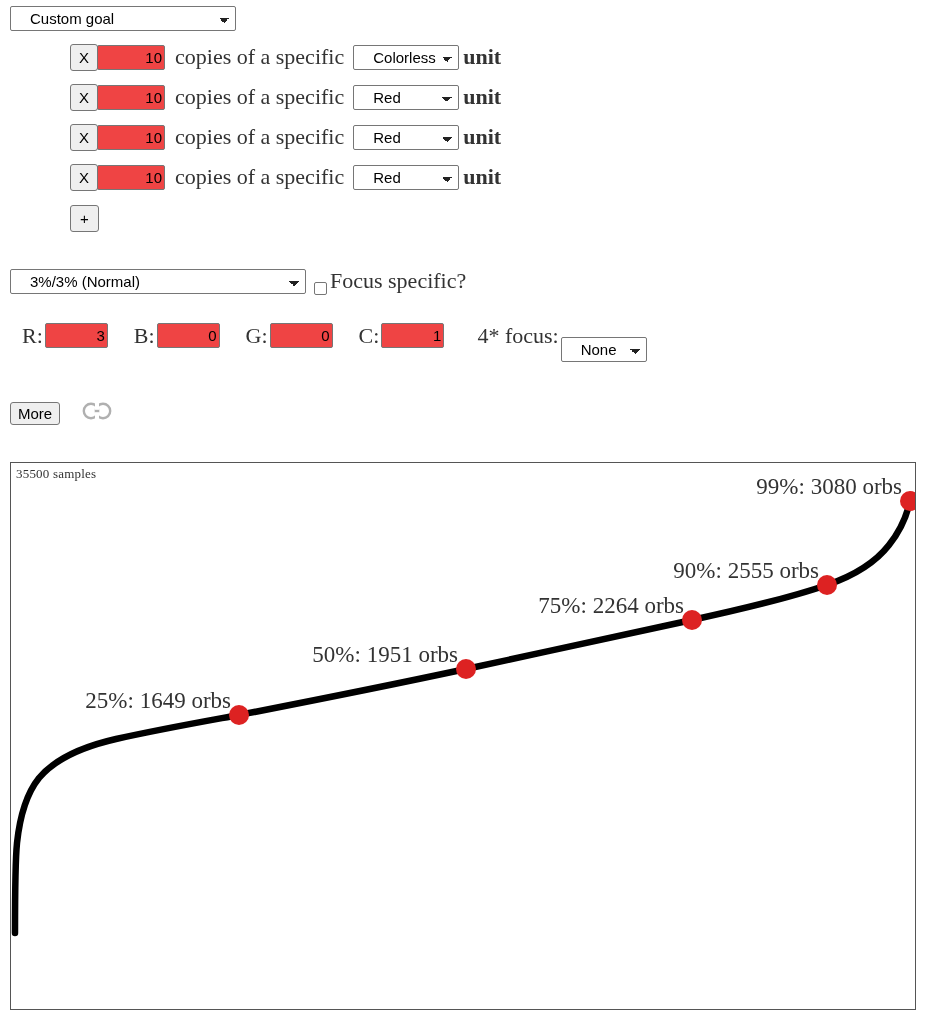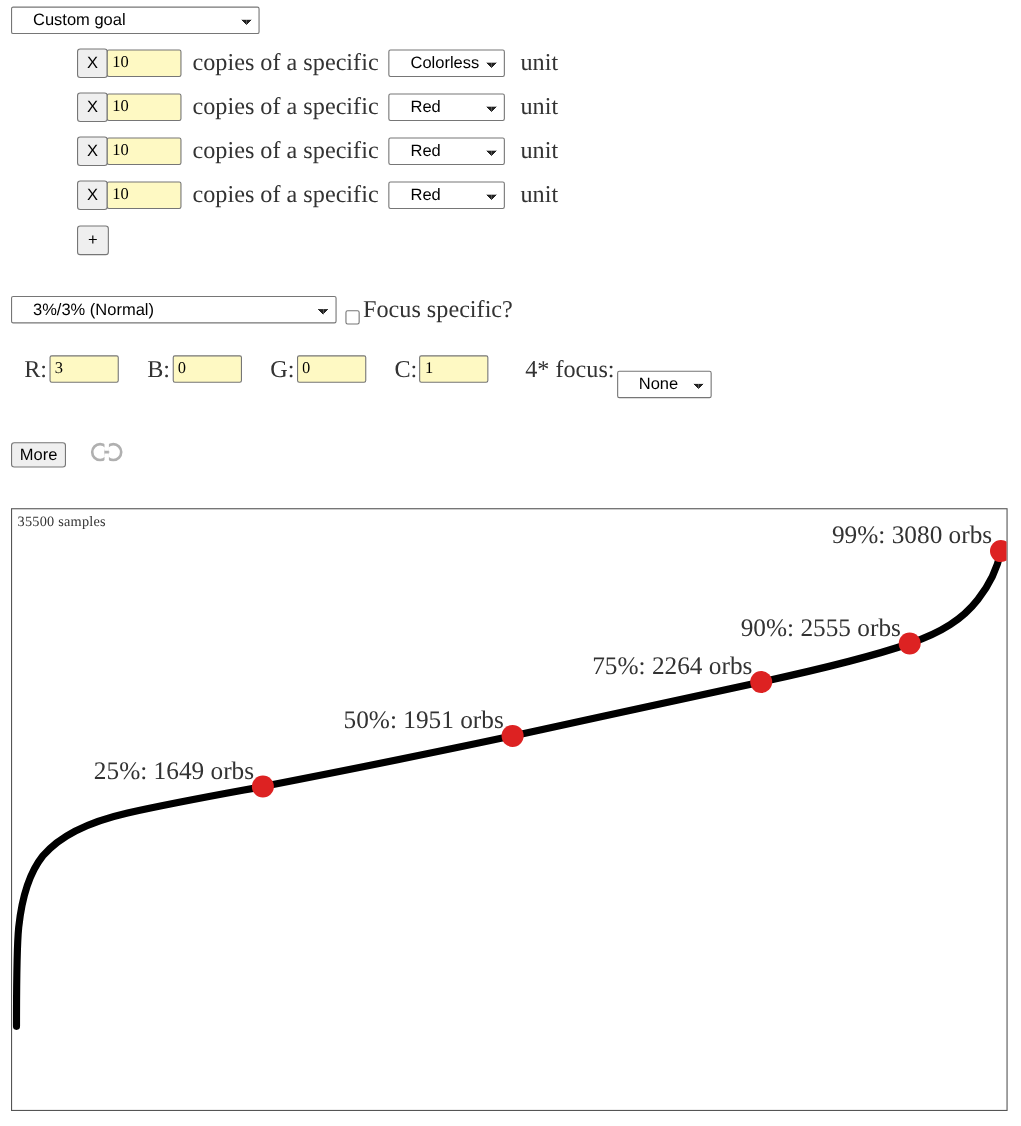--- a/index.html
+++ b/index.html
@@ -35,28 +35,29 @@
     background-image:
       linear-gradient(45deg, transparent 50%, #222 50%),
       linear-gradient(135deg, #222 50%, transparent 50%);
     background-position:
       calc(100% - 11px) 11px,
       calc(100% - 6px) 11px;
     background-size: 5px 5px, 5px 5px;
     background-repeat: no-repeat;
   }
   input.txt {
-    font-family: Liberation Serif, serif;
+    font-family: Liberation Sans, sans-serif;
     font-size: 15px;
     color: #000;
-    background: #fef9c3;
+    background: #ef4444;
     border: 1px solid #767676;
     border-radius: 2px;
     padding: 1px 2px 1px 4px;
     height: 25px;
+    text-align: right;
   }
   button.btn {
     font-family: "Liberation Sans", sans-serif;
     font-size: 15px;
     color: #000;
     background: #efefef;
     border: 1px solid #767676;
     border-radius: 3px;
     padding: 2px 7px;
     cursor: pointer;
@@ -84,21 +85,21 @@
     width: 28px;
     height: 27px;
     padding: 0;
     font-size: 15px;
     border-radius: 3px 0 0 3px;
     margin-right: -1px;
   }
   .count-input { width: 68px; height: 27px; border-radius: 0 3px 3px 0; }
   .copy-label { margin: 0 9px 0 10px; }
   .unit-select { width: 106px; }
-  .unit-word { margin-left: 14px; }
+  .unit-word { margin-left: 4px; font-weight: bold; }
   .plus-row { padding-top: 3px; }
   .plus-btn { width: 29px; height: 27px; padding: 0; font-size: 15px; }
 
   
   .rate-row {
     display: flex;
     align-items: flex-end;
     padding: 0 0 0 10px;
     margin-top: 31px;
   }

